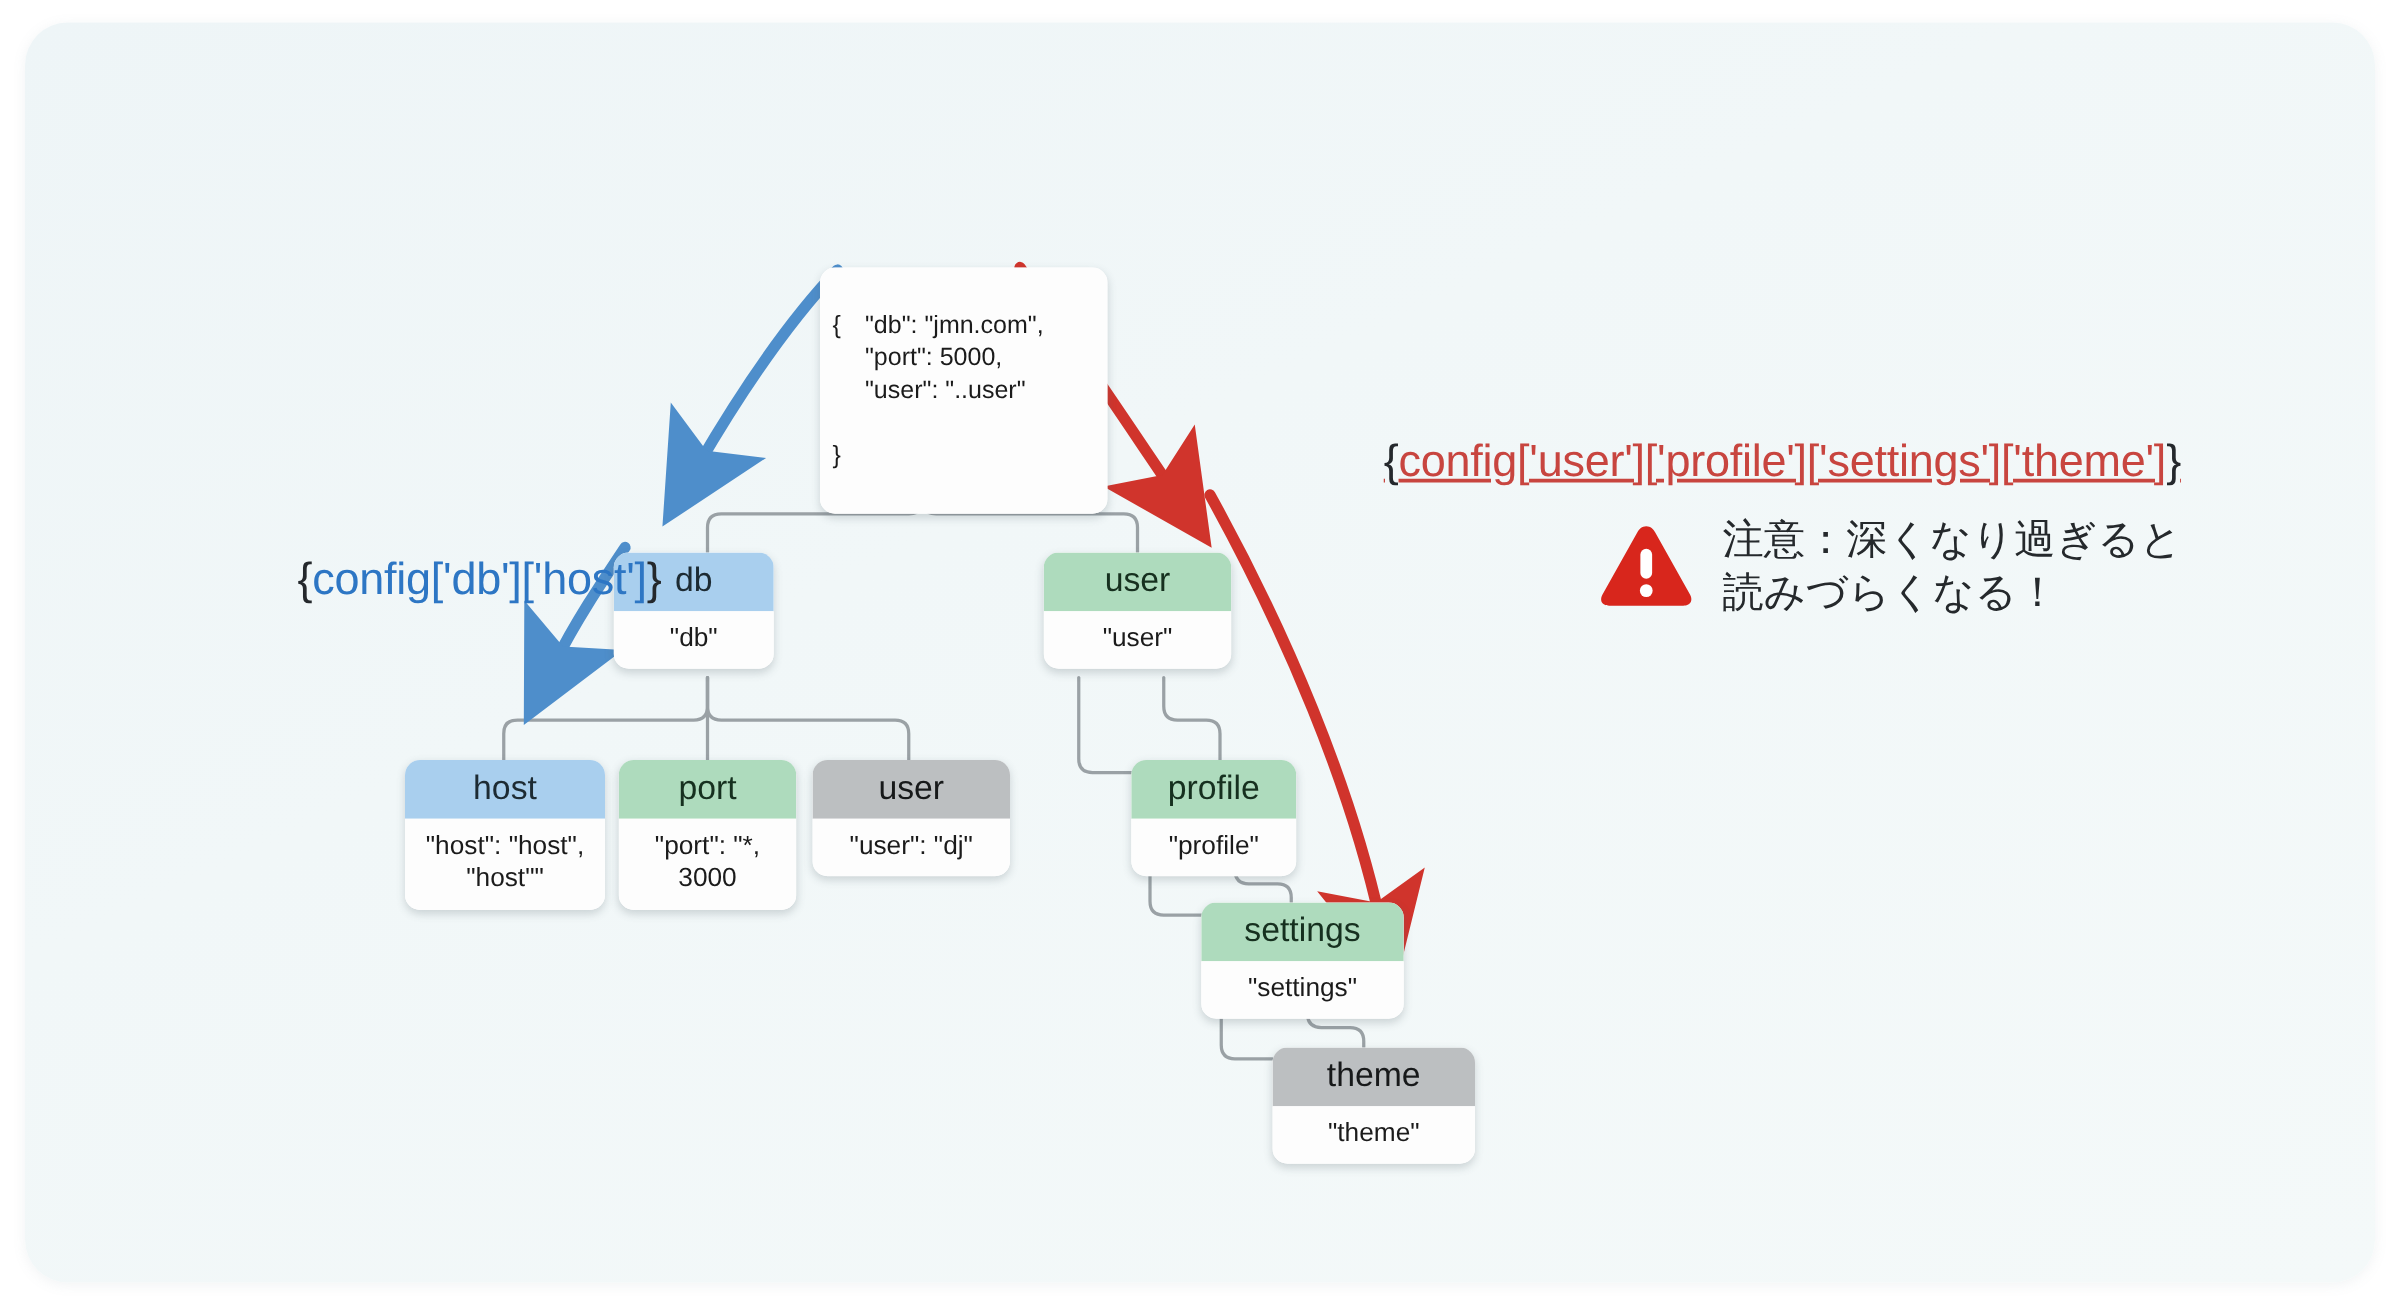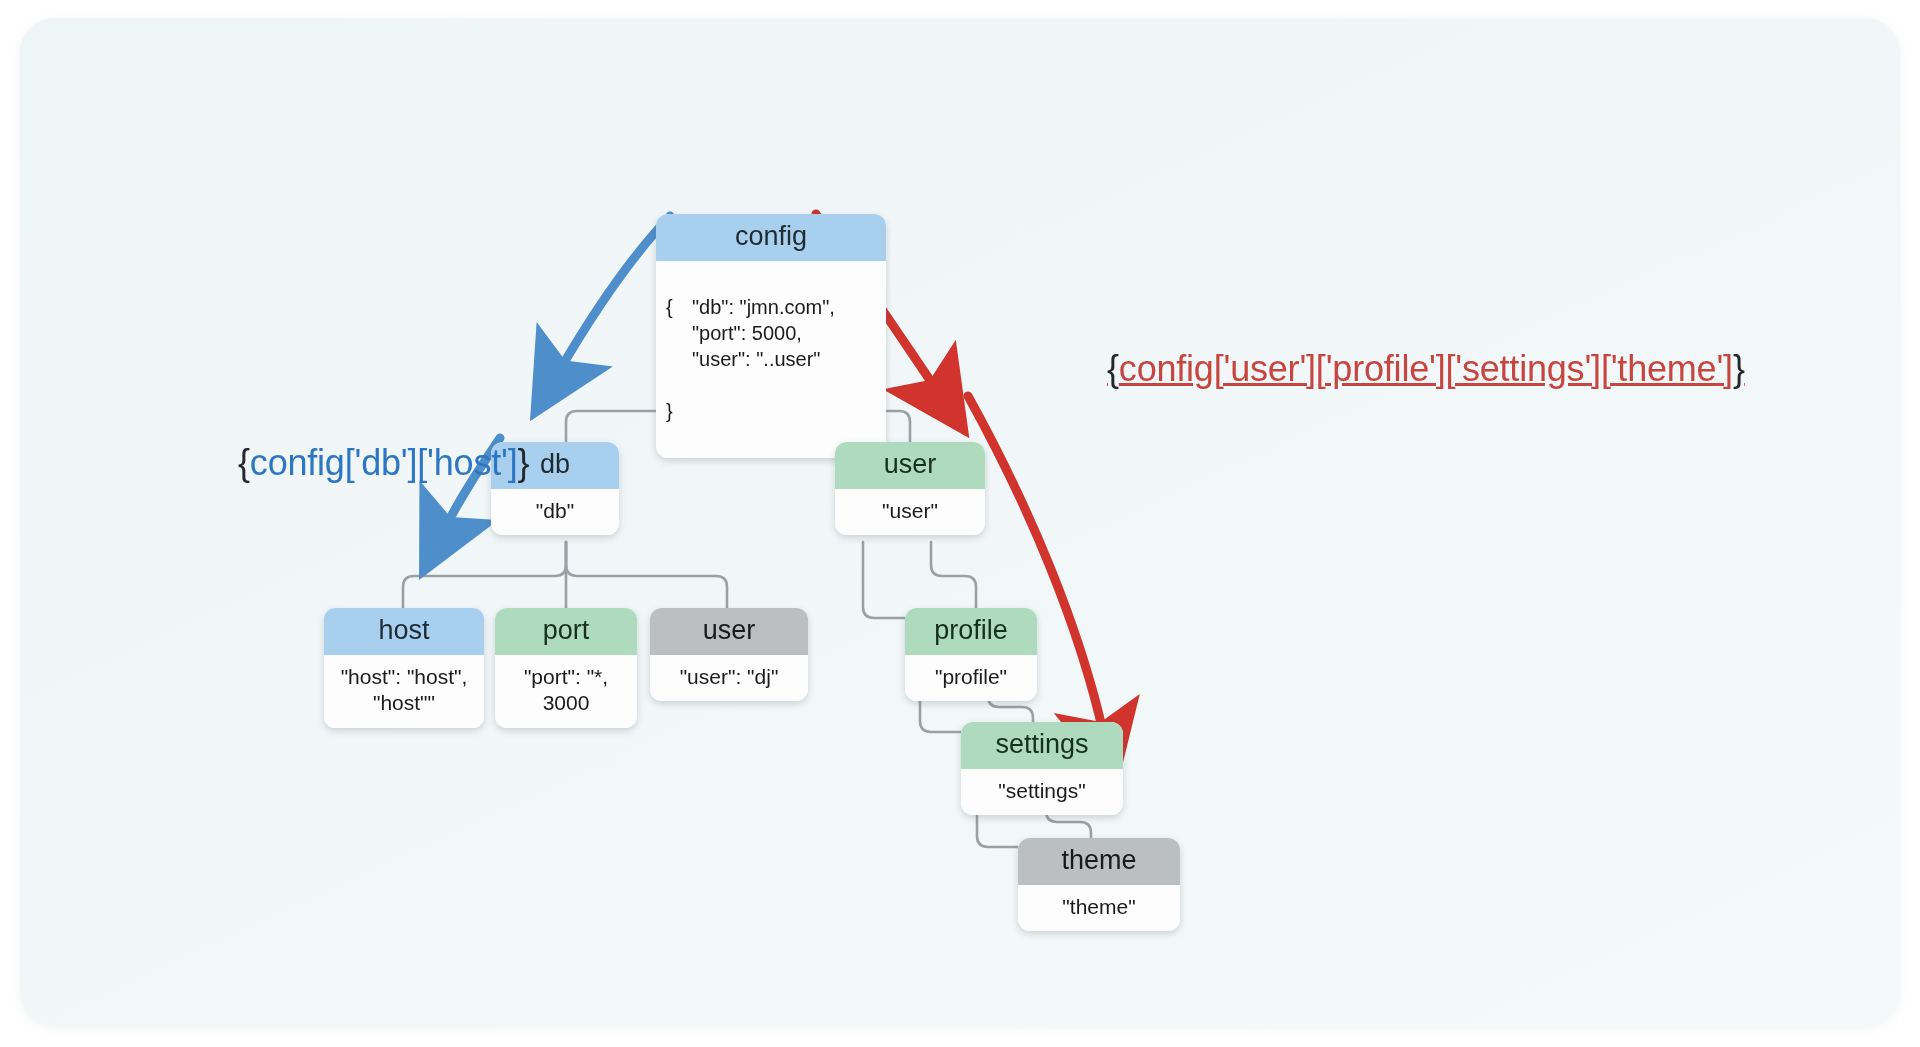--- a/index.html
+++ b/index.html
@@ -161,21 +161,20 @@
         <path d="M 480,420 C 460,450 440,480 424,512" marker-end="url(#arrowBlue)"></path>
       </g>
 
       <g fill="none" stroke="#d0342c" stroke-width="9" stroke-linecap="round">
         <path d="M 796,196 C 836,252 880,318 918,374" marker-end="url(#arrowRed)"></path>
         <path d="M 948,378 C 1010,490 1060,610 1084,718" marker-end="url(#arrowRed)"></path>
       </g>
     </svg>
 
     <div class="node config" style="left:636px; top:196px; width:230px;">
-      <div class="hdr blue">config</div>
       <div class="bdy">
         <div class="json-row">
           <div class="json-brace">{</div>
           <div class="json-lines">"db": "jmn.com",
 "port": 5000,
 "user": "..user"</div>
         </div>
         <div>}</div>
       </div>
     </div>
@@ -183,21 +182,21 @@
     <div class="node" style="left:471px; top:424px; width:128px;">
       <div class="hdr blue">db</div>
       <div class="bdy">"db"</div>
     </div>
 
     <div class="node" style="left:815px; top:424px; width:150px;">
       <div class="hdr green">user</div>
       <div class="bdy">"user"</div>
     </div>
 
-    <div class="node" style="left:304px; top:590px; width:160px;border-radius:11px;">
+    <div class="node" style="left:304px; top:590px; width:160px;">
       <div class="hdr blue">host</div>
       <div class="bdy">"host": "host",
 "host""</div>
     </div>
 
     <div class="node" style="left:475px; top:590px; width:142px;">
       <div class="hdr green">port</div>
       <div class="bdy">"port": "*,
 3000</div>
     </div>
@@ -223,15 +222,24 @@
     </div>
 
     <div class="annot blue-annot" style="left:218px; top:424px;">
       <span class="brace">{</span><span class="expr">config['db']['host']</span><span class="brace">}</span>
     </div>
 
     <div class="annot red-annot" style="left:1087px; top:330px;text-decoration:underline;">
       <span class="brace">{</span><span class="expr">config['user']['profile']['settings']['theme']</span><span class="brace">}</span>
     </div>
 
+    <div class="warn">
+      <svg width="78" height="72" viewBox="0 0 78 72">
+        <path d="M39,4 C42.5,4 44.6,6.2 46.2,9 L74,58.5 C75.8,61.8 75.4,65 72.6,66.6 C71.4,67.3 70.2,67.5 68.6,67.5 L9.4,67.5 C7.8,67.5 6.6,67.3 5.4,66.6 C2.6,65 2.2,61.8 4,58.5 L31.8,9 C33.4,6.2 35.5,4 39,4 Z" fill="#d8261c"></path>
+        <rect x="34.3" y="22" width="9.4" height="24" rx="4.7" fill="#ffffff"></rect>
+        <circle cx="39" cy="55.5" r="5.1" fill="#ffffff"></circle>
+      </svg>
+      <div class="warn-text">注意：深くなり過ぎると
+読みづらくなる！</div>
+    </div>
 
   </div>
 </div>
 
 </body></html>

